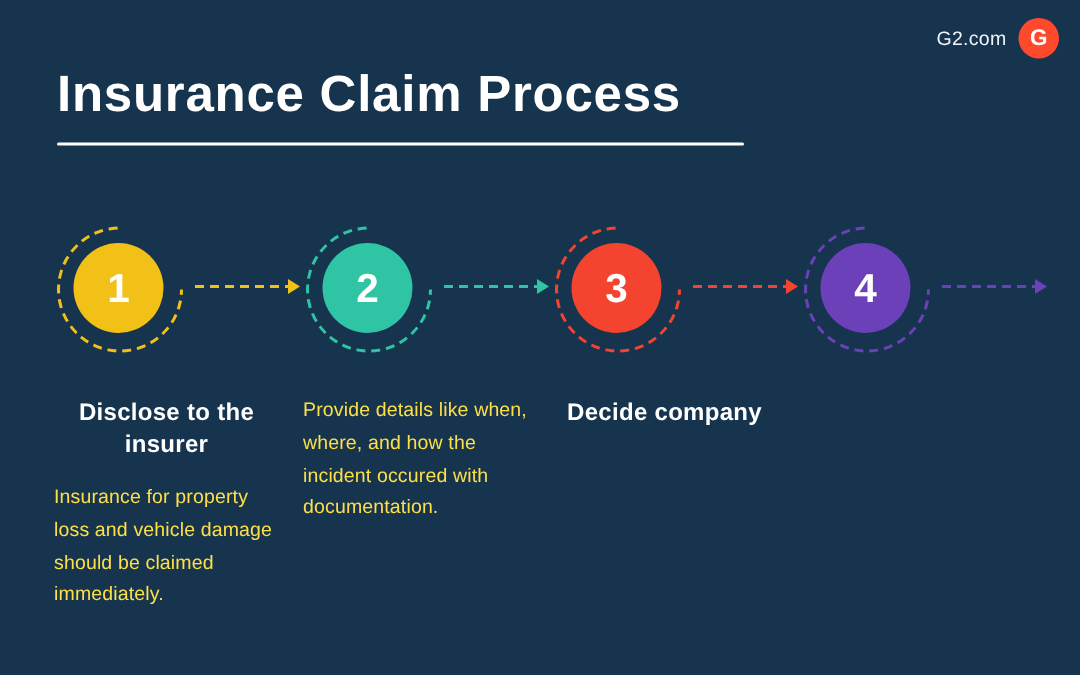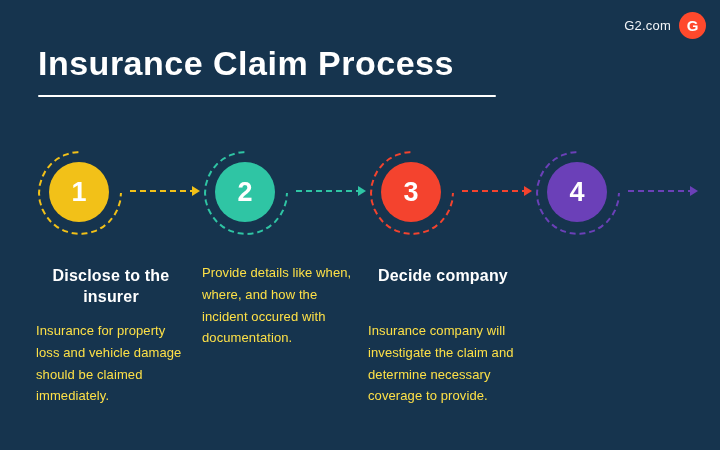--- a/index.html
+++ b/index.html
@@ -133,21 +133,20 @@
     <div class="step" style="--c: #f4432e;">
       <div class="graphic">
         <span class="arc"></span>
         <span class="bubble">
           <span>3</span>
         </span>
         <span class="arrow-line"></span>
         <span class="arrow-head"></span>
       </div>
       <h3 class="step-heading">Decide company</h3>
-      <p class="step-body">Insurance company will investigate the claim and determine necessary coverage to provide.</p>
     </div>
 
     <div class="step" style="--c: #6b40b8;">
       <div class="graphic">
         <span class="arc"></span>
         <span class="bubble">
           <span>4</span>
         </span>
         <span class="arrow-line"></span>
         <span class="arrow-head"></span>

